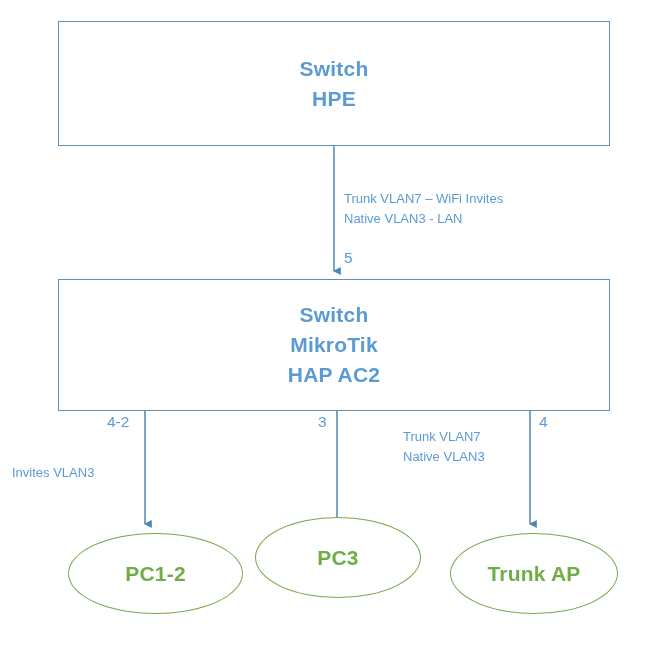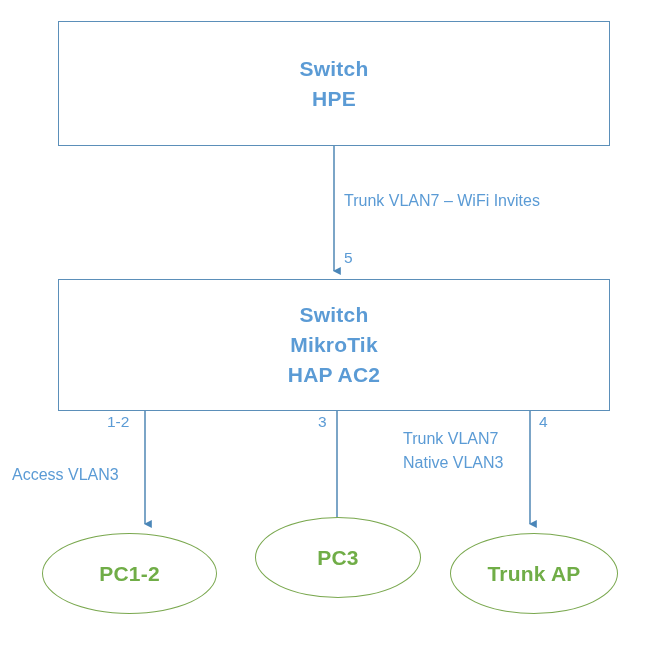--- a/index.html
+++ b/index.html
@@ -57,21 +57,21 @@
   .ellipse-label {
     color: #70ad47;
     font-weight: bold;
     font-size: 21px;
     letter-spacing: 0.2px;
     white-space: nowrap;
   }
   .edge-label {
     position: absolute;
     color: #5b9bd5;
-    font-size: 16px;
+    font-size: 13px;
     line-height: 1.5;
     white-space: nowrap;
   }
   .port-label {
     position: absolute;
     color: #5b9bd5;
     font-size: 15.5px;
     white-space: nowrap;
   }
 </style>
@@ -102,38 +102,39 @@
   </div>
 
   <div class="node-box" style="left:58px; top:279px; width:552px; height:132px;">
     <div class="node-line">Switch</div>
     <div class="node-line">MikroTik</div>
     <div class="node-line">HAP AC2</div>
   </div>
 
   <div class="edge-label" style="left:344px; top:189px;">
     <div>Trunk VLAN7 – WiFi Invites</div>
+    <div>Native VLAN3 - LAN</div>
   </div>
   <div class="port-label" style="left:344px; top:249px;">5</div>
 
-  <div class="port-label" style="left:107px; top:413px;">1-2</div>
+  <div class="port-label" style="left:107px; top:413px;">4-2</div>
   <div class="port-label" style="left:318px; top:413px;">3</div>
   <div class="port-label" style="left:539px; top:413px;">4</div>
 
   <div class="edge-label" style="left:12px; top:463px;">
-    <div>Access VLAN3</div>
+    <div>Invites VLAN3</div>
   </div>
 
 
   <div class="edge-label" style="left:403px; top:427px;">
     <div>Trunk VLAN7</div>
     <div>Native VLAN3</div>
   </div>
 
-  <div class="ellipse-node" style="left:42px; top:533px; width:175px; height:81px;">
+  <div class="ellipse-node" style="left:68px; top:533px; width:175px; height:81px;">
     <span class="ellipse-label">PC1-2</span>
   </div>
 
   <div class="ellipse-node" style="left:255px; top:517px; width:166px; height:81px;">
     <span class="ellipse-label">PC3</span>
   </div>
 
   <div class="ellipse-node" style="left:450px; top:533px; width:168px; height:81px;">
     <span class="ellipse-label">Trunk AP</span>
   </div>

